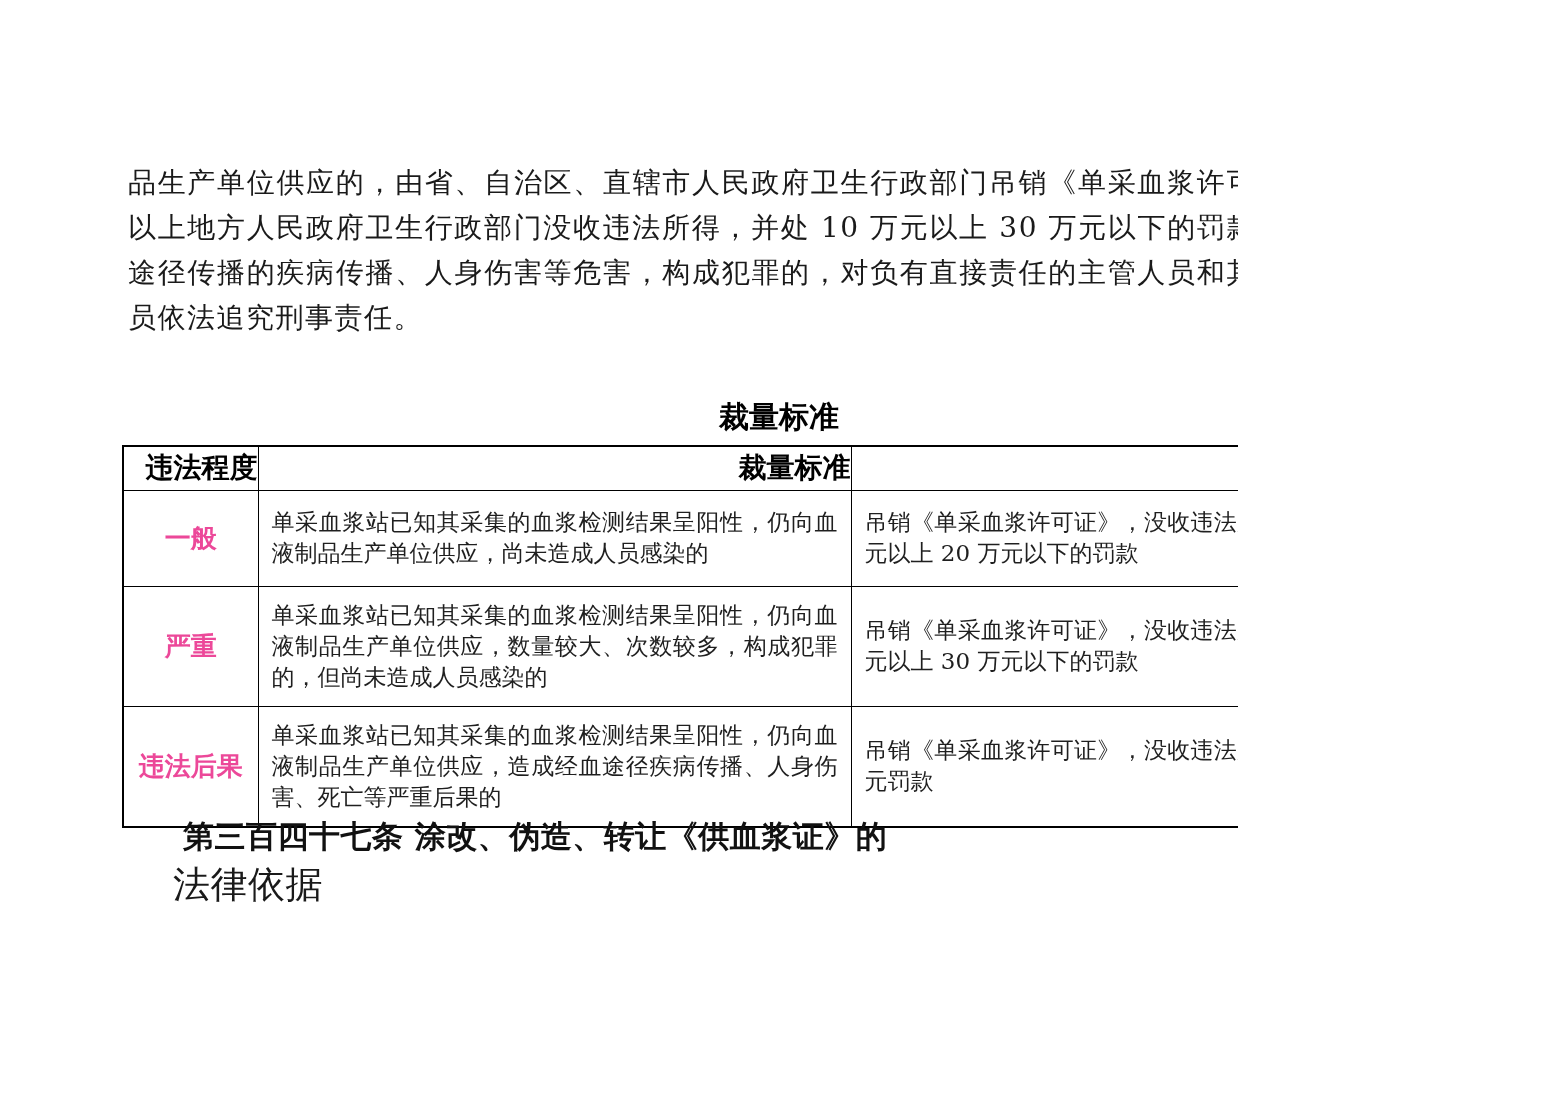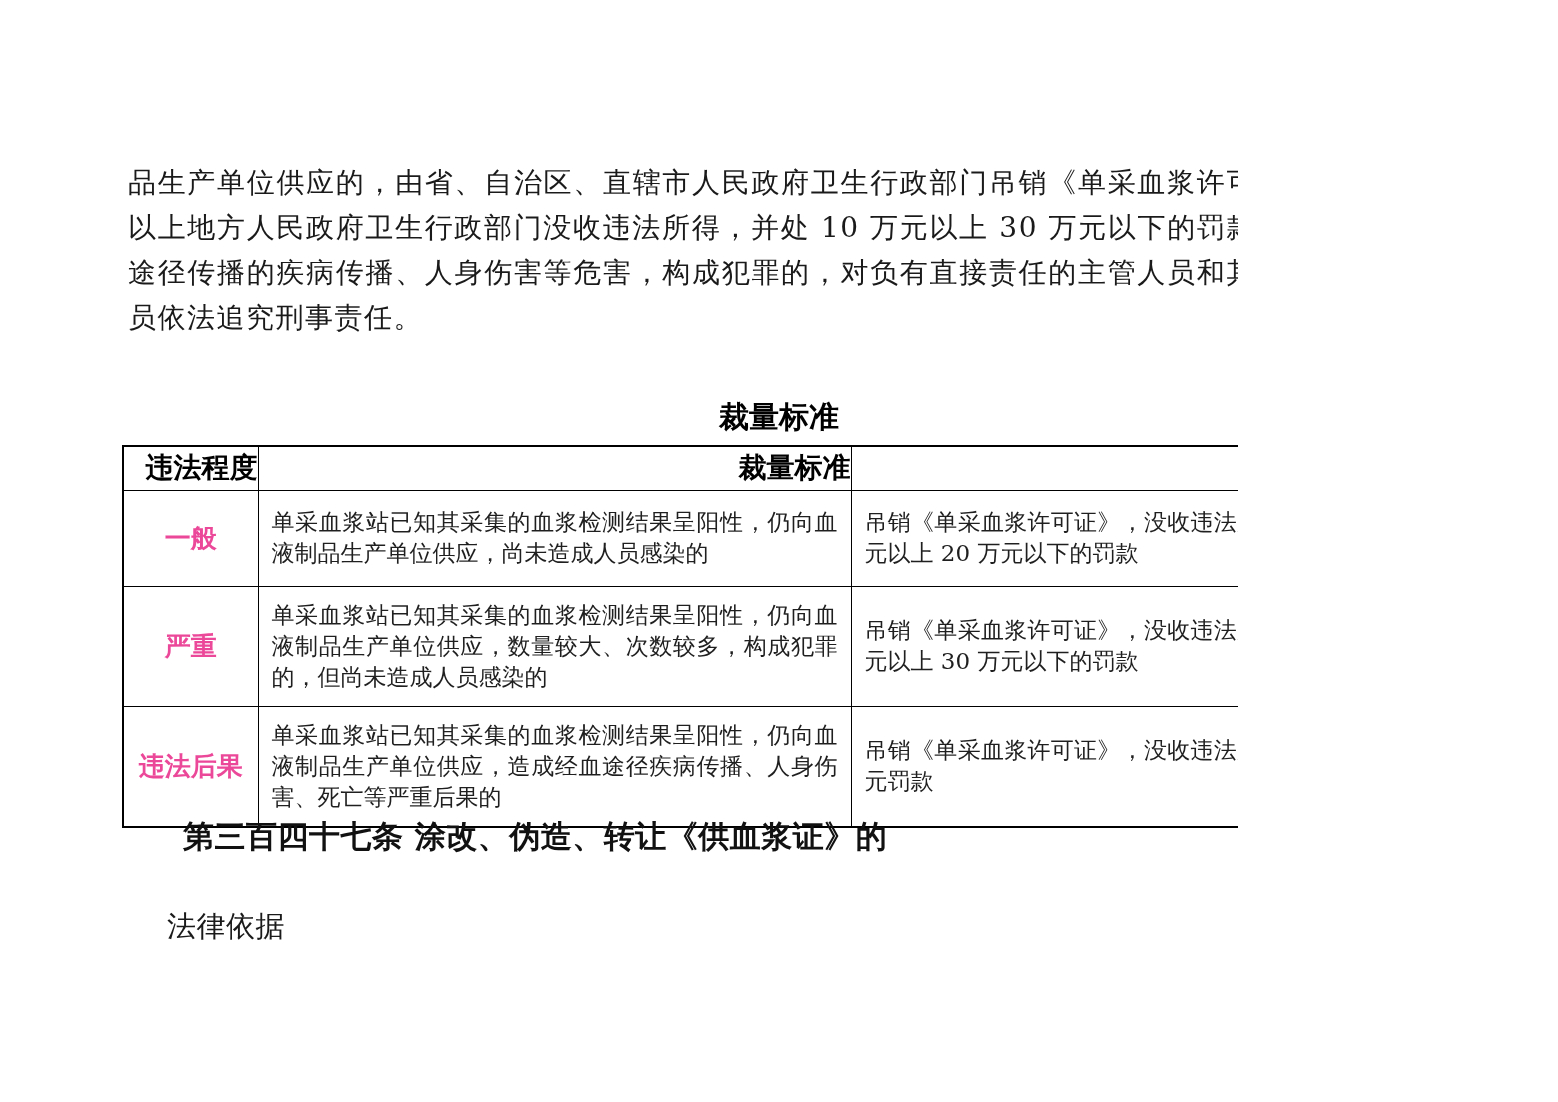--- a/index.html
+++ b/index.html
@@ -87,26 +87,25 @@
     position: absolute;
     left: 183px;
     top: 816px;
     font-size: 31px;
     font-weight: bold;
     letter-spacing: 0.5px;
     color: #111111;
   }
   .section-subheading {
     position: absolute;
-    left: 167px;
+    left: 173px;
     top: 860px;
-    font-size: 29px;
+    font-size: 37px;
     letter-spacing: 0.5px;
     color: #1a1a1a;
-    margin-top: 47px;
   }
   .page-number {
     position: absolute;
     left: 0;
     top: 985px;
     width: 1558px;
     text-align: right;
     font-size: 28px;
     letter-spacing: 1px;
     color: #2a2a2a;

